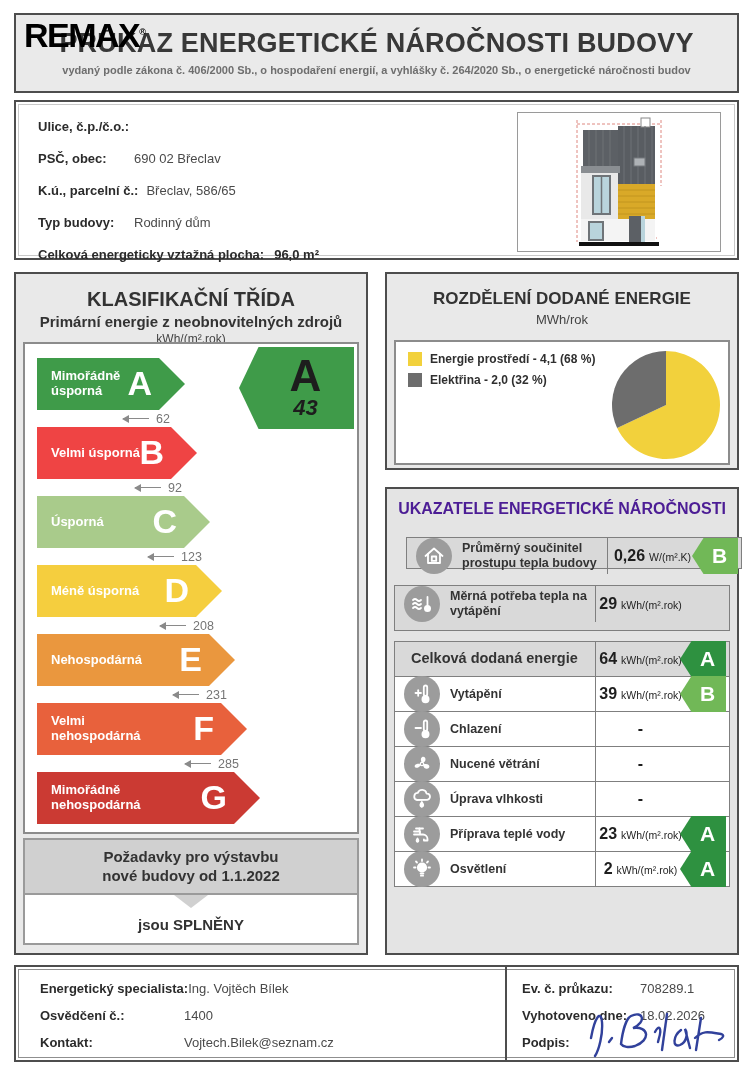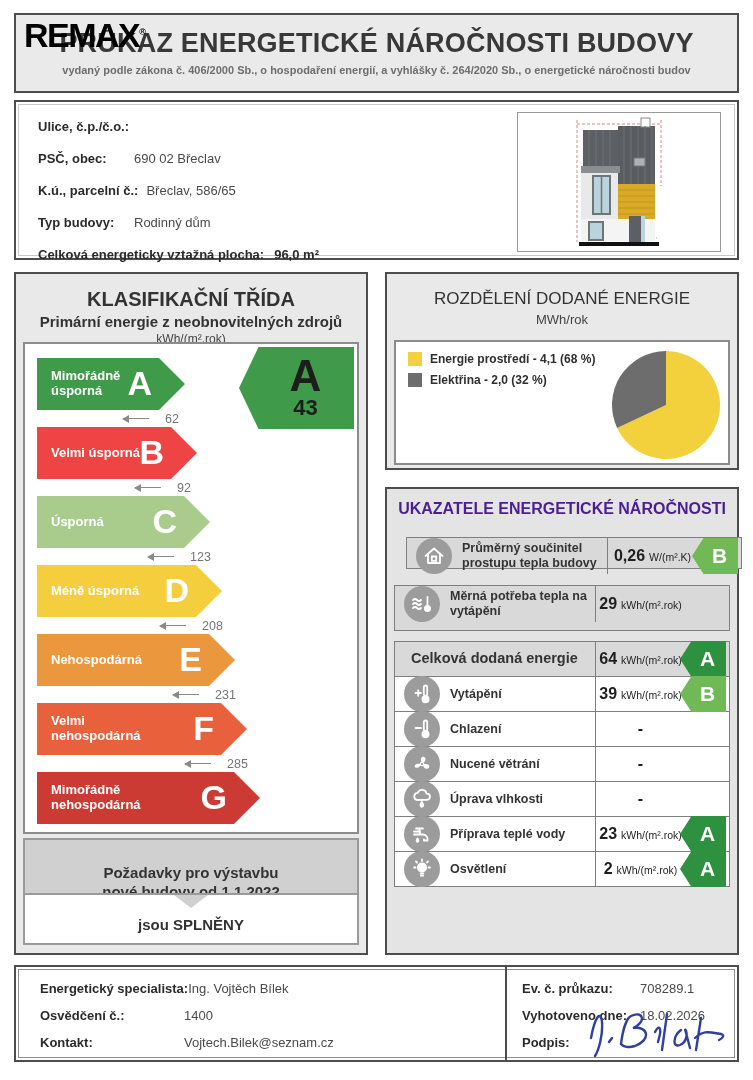--- a/index.html
+++ b/index.html
@@ -38,38 +38,38 @@
   .bands { position:absolute; left:12px; top:14px; }
   .band { position:relative; height:52px; color:#fff; display:flex; align-items:center;
     clip-path: polygon(0 0, calc(100% - 26px) 0, 100% 50%, calc(100% - 26px) 100%, 0 100%); }
   .band-label { padding-left:14px; width:120px; font-size:13px; font-weight:bold; line-height:1.15; }
   .band-letter { position:absolute; right:33px; top:50%; transform:translateY(-52%);
     font-size:34px; font-weight:bold; }
   .threshold { height:17px; display:flex; align-items:center; }
   .threshold-line { position:relative; width:26px; height:0; border-top:1.5px solid #8a8a8a; }
   .threshold-line::before { content:""; position:absolute; left:-1px; top:-4.5px;
     border-top:4px solid transparent; border-bottom:4px solid transparent; border-right:7px solid #8a8a8a; }
-  .threshold-value { margin-left:16px; font-size:12.5px; color:#757575; }
+  .threshold-value { margin-left:7px; font-size:12.5px; color:#757575; }
   .rating-arrow { position:absolute; top:3px; right:3px; width:115px; height:82px;
     clip-path: polygon(0 50%, 17% 0, 100% 0, 100% 100%, 17% 100%);
     display:flex; flex-direction:column; align-items:center; justify-content:center; padding-left:18px; }
   .rating-letter { font-size:44px; line-height:0.85; font-weight:bold; color:#1d1d1d; }
-  .rating-value { font-size:22px; line-height:1; font-weight:bold; color:#1d1d1d; margin-top:2px; }
+  .rating-value { font-size:22px; line-height:1; font-weight:bold; color:#1d1d1d; margin-top:2px;font-style:italic; }
   .req-box { left:7px; top:564px; width:336px; height:55px; background:#d0d0d0;
-    border:2px solid #9a9a9a; border-bottom:none; text-align:center; padding-top:24px; }
+    border:2px solid #9a9a9a; border-bottom:none; text-align:center; padding-top:8px; }
   .req-box div { font-size:15px; font-weight:bold; color:#333; line-height:1.25; }
   .result-box { left:7px; top:619px; width:336px; height:52px; background:#fff;
     border:2px solid #9a9a9a; text-align:center; }
   .down-triangle { position:absolute; left:50%; top:0; transform:translateX(-50%);
     border-left:17px solid transparent; border-right:17px solid transparent; border-top:13px solid #d0d0d0; }
   .result-text { margin-top:21px; font-size:15px; font-weight:bold; color:#333; }
 
   
   .pie-panel { left:385px; top:272px; width:354px; height:198px; background:#e9e9e9; border:2px solid #4d4d4d; }
-  .pie-title { margin-top:15px; text-align:center; font-size:17px; font-weight:normal; color:#333; }
+  .pie-title { margin-top:15px; text-align:center; font-size:17px; font-weight:bold; color:#333; }
   .pie-unit { margin-top:3px; text-align:center; font-size:13px; color:#444; }
   .pie-box { left:7px; top:66px; width:336px; height:125px; background:#fff; border:2px solid #8c8c8c; }
   .legend { position:absolute; left:12px; top:10px; }
   .legend-item { display:flex; align-items:center; margin-bottom:7px; }
   .legend-swatch { width:14px; height:14px; margin-right:8px; }
   .legend-label { font-size:12px; font-weight:bold; color:#2f2f2f; }
   .pie-svg { position:absolute; right:5px; top:6px; }
 
   
   .ind-panel { left:385px; top:487px; width:354px; height:468px; background:#e4e4e4; border:2px solid #4d4d4d; }

